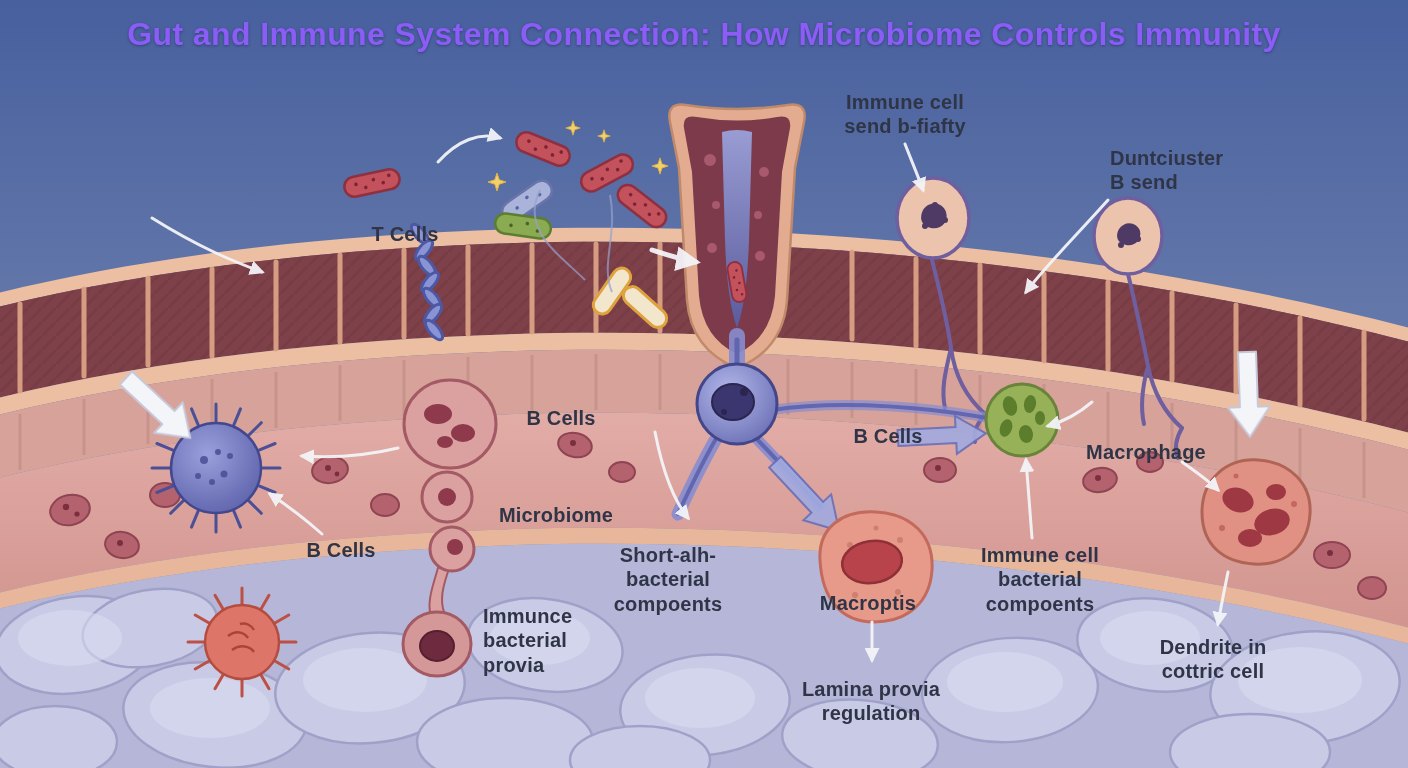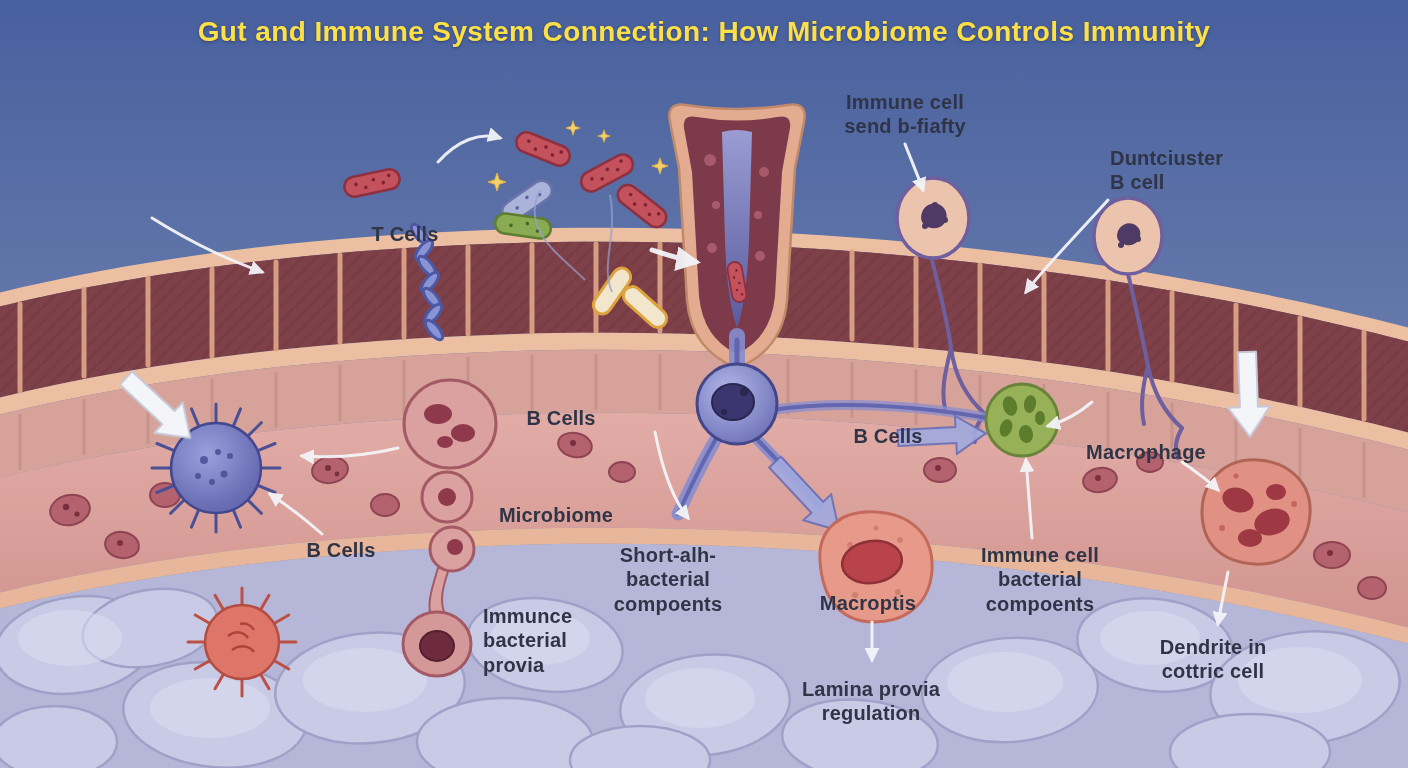--- a/index.html
+++ b/index.html
@@ -1,19 +1,19 @@
 <!DOCTYPE html>
 <html><head>
 <meta charset="utf-8">
 <style>
   html,body{margin:0;padding:0;background:#222;}
   .stage{position:relative;width:1408px;height:768px;overflow:hidden;font-family:"Liberation Sans",sans-serif;}
   .stage svg{position:absolute;left:0;top:0;display:block;}
   .title{position:absolute;left:0;right:0;top:16px;text-align:center;
-         color:#fde047;font-size:28px;font-weight:700;letter-spacing:.4px;
+         color:#8b5cf6;font-size:32px;font-weight:700;letter-spacing:.4px;
          text-shadow:0 1px 3px rgba(30,40,80,.55);}
   .label{position:absolute;transform:translateX(-50%);color:#2f3546;font-size:20px;
          font-weight:700;line-height:1.22;text-align:center;white-space:pre-line;
          letter-spacing:.2px;}
   .label.left{transform:none;text-align:left;}
 </style>
 </head>
 <body>
 
 <div class="stage">
@@ -418,21 +418,21 @@
     <polygon points="0,-9 55,-9 55,-21 85,0 55,21 55,9 0,9" fill="#f4f5f9" stroke="#c6c8da" stroke-width="2" stroke-linejoin="round"></polygon>
   </g>
 </svg>
 
 <div class="title">Gut and Immune System Connection: How Microbiome Controls Immunity</div>
 
 <div class="label" style="left:405px;top:222px;text-align:right;">T Cells</div>
 <div class="label" style="left:905px;top:90px;">Immune cell
 send b-fiafty</div>
 <div class="label left" style="left:1110px;top:146px;">Duntciuster
-B cell</div>
+B send</div>
 <div class="label" style="left:561px;top:406px;">B Cells</div>
 <div class="label" style="left:888px;top:424px;">B Cells</div>
 <div class="label" style="left:1146px;top:440px;">Macrophage</div>
 <div class="label" style="left:556px;top:503px;">Microbiome</div>
 <div class="label" style="left:341px;top:538px;">B Cells</div>
 <div class="label" style="left:668px;top:543px;">Short-alh-
 bacterial
 compoents</div>
 <div class="label left" style="left:483px;top:604px;">Immunce
 bacterial

